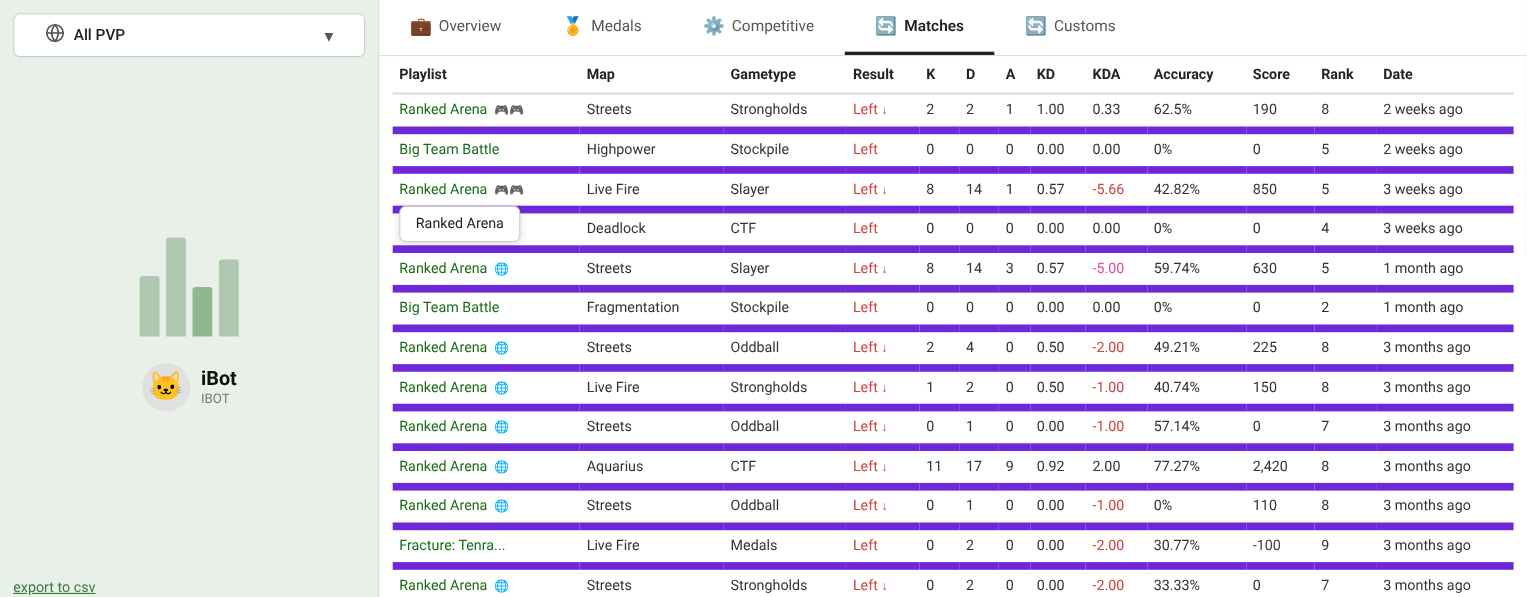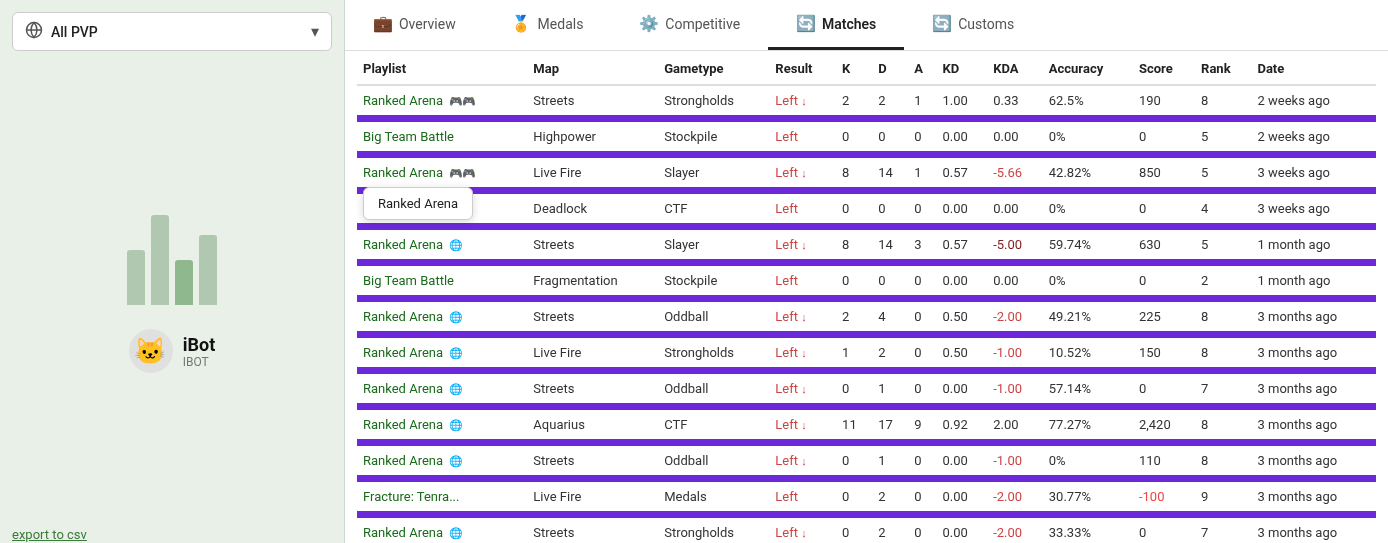--- a/index.html
+++ b/index.html
@@ -27,21 +27,21 @@
       flex-shrink: 0;
       border-right: 1px solid #cdd8cd;
     }
     .pvp-selector {
       width: 100%;
       display: flex;
       align-items: center;
       background: white;
       border: 1px solid #ccc;
       border-radius: 6px;
-      padding: 8px 12px;
+      padding: 8px 28px;
       cursor: pointer;
       justify-content: space-between;
       margin-bottom: 0;
     }
     .pvp-selector-left {
       display: flex;
       align-items: center;
       gap: 8px;
     }
     .pvp-label {
@@ -341,21 +341,21 @@
             </tr>
             <tr>
               <td><div style="position: relative; display: inline-block;"><a class="playlist-link">Ranked Arena</a><span class="playlist-icon"> <span style="font-size:11px;color:#666;">🌐</span></span></div></td>
               <td>Streets</td>
               <td>Slayer</td>
               <td style="color: rgb(204, 68, 68);">Left <span style="font-size:11px;color:#cc4444;">↓</span></td>
               <td>8</td>
               <td>14</td>
               <td>3</td>
               <td>0.57</td>
-              <td style="color: #7f1d1d; margin-top: 34px;">-5.00</td>
+              <td style="color: #ec4899; margin-top: 34px;">-5.00</td>
               <td>59.74%</td>
               <td>630</td>
               <td>5</td>
               <td>1 month ago</td>
             </tr>
             <tr>
               <td><div style="position: relative; display: inline-block;"><a class="playlist-link">Big Team Battle</a></div></td>
               <td>Fragmentation</td>
               <td>Stockpile</td>
               <td style="color: rgb(204, 68, 68);">Left</td>
@@ -387,21 +387,21 @@
             <tr>
               <td><div style="position: relative; display: inline-block;"><a class="playlist-link">Ranked Arena</a><span class="playlist-icon"> <span style="font-size:11px;color:#666;">🌐</span></span></div></td>
               <td>Live Fire</td>
               <td>Strongholds</td>
               <td style="color: rgb(204, 68, 68);">Left <span style="font-size:11px;color:#cc4444;">↓</span></td>
               <td>1</td>
               <td>2</td>
               <td>0</td>
               <td>0.50</td>
               <td style="color: rgb(204, 68, 68);">-1.00</td>
-              <td>10.52%</td>
+              <td>40.74%</td>
               <td>150</td>
               <td>8</td>
               <td>3 months ago</td>
             </tr>
             <tr>
               <td><div style="position: relative; display: inline-block;"><a class="playlist-link">Ranked Arena</a><span class="playlist-icon"> <span style="font-size:11px;color:#666;">🌐</span></span></div></td>
               <td>Streets</td>
               <td>Oddball</td>
               <td style="color: rgb(204, 68, 68);">Left <span style="font-size:11px;color:#cc4444;">↓</span></td>
               <td>0</td>
@@ -448,21 +448,21 @@
               <td><div style="position: relative; display: inline-block;"><a class="playlist-link">Fracture: Tenra...</a></div></td>
               <td>Live Fire</td>
               <td>Medals</td>
               <td style="color: rgb(204, 68, 68);">Left</td>
               <td>0</td>
               <td>2</td>
               <td>0</td>
               <td>0.00</td>
               <td style="color: rgb(204, 68, 68);">-2.00</td>
               <td>30.77%</td>
-              <td style="color: #ef4444;">-100</td>
+              <td style="color: #404040;">-100</td>
               <td>9</td>
               <td>3 months ago</td>
             </tr>
             <tr>
               <td><div style="position: relative; display: inline-block;"><a class="playlist-link">Ranked Arena</a><span class="playlist-icon"> <span style="font-size:11px;color:#666;">🌐</span></span></div></td>
               <td>Streets</td>
               <td>Strongholds</td>
               <td style="color: rgb(204, 68, 68);">Left <span style="font-size:11px;color:#cc4444;">↓</span></td>
               <td>0</td>
               <td>2</td>

